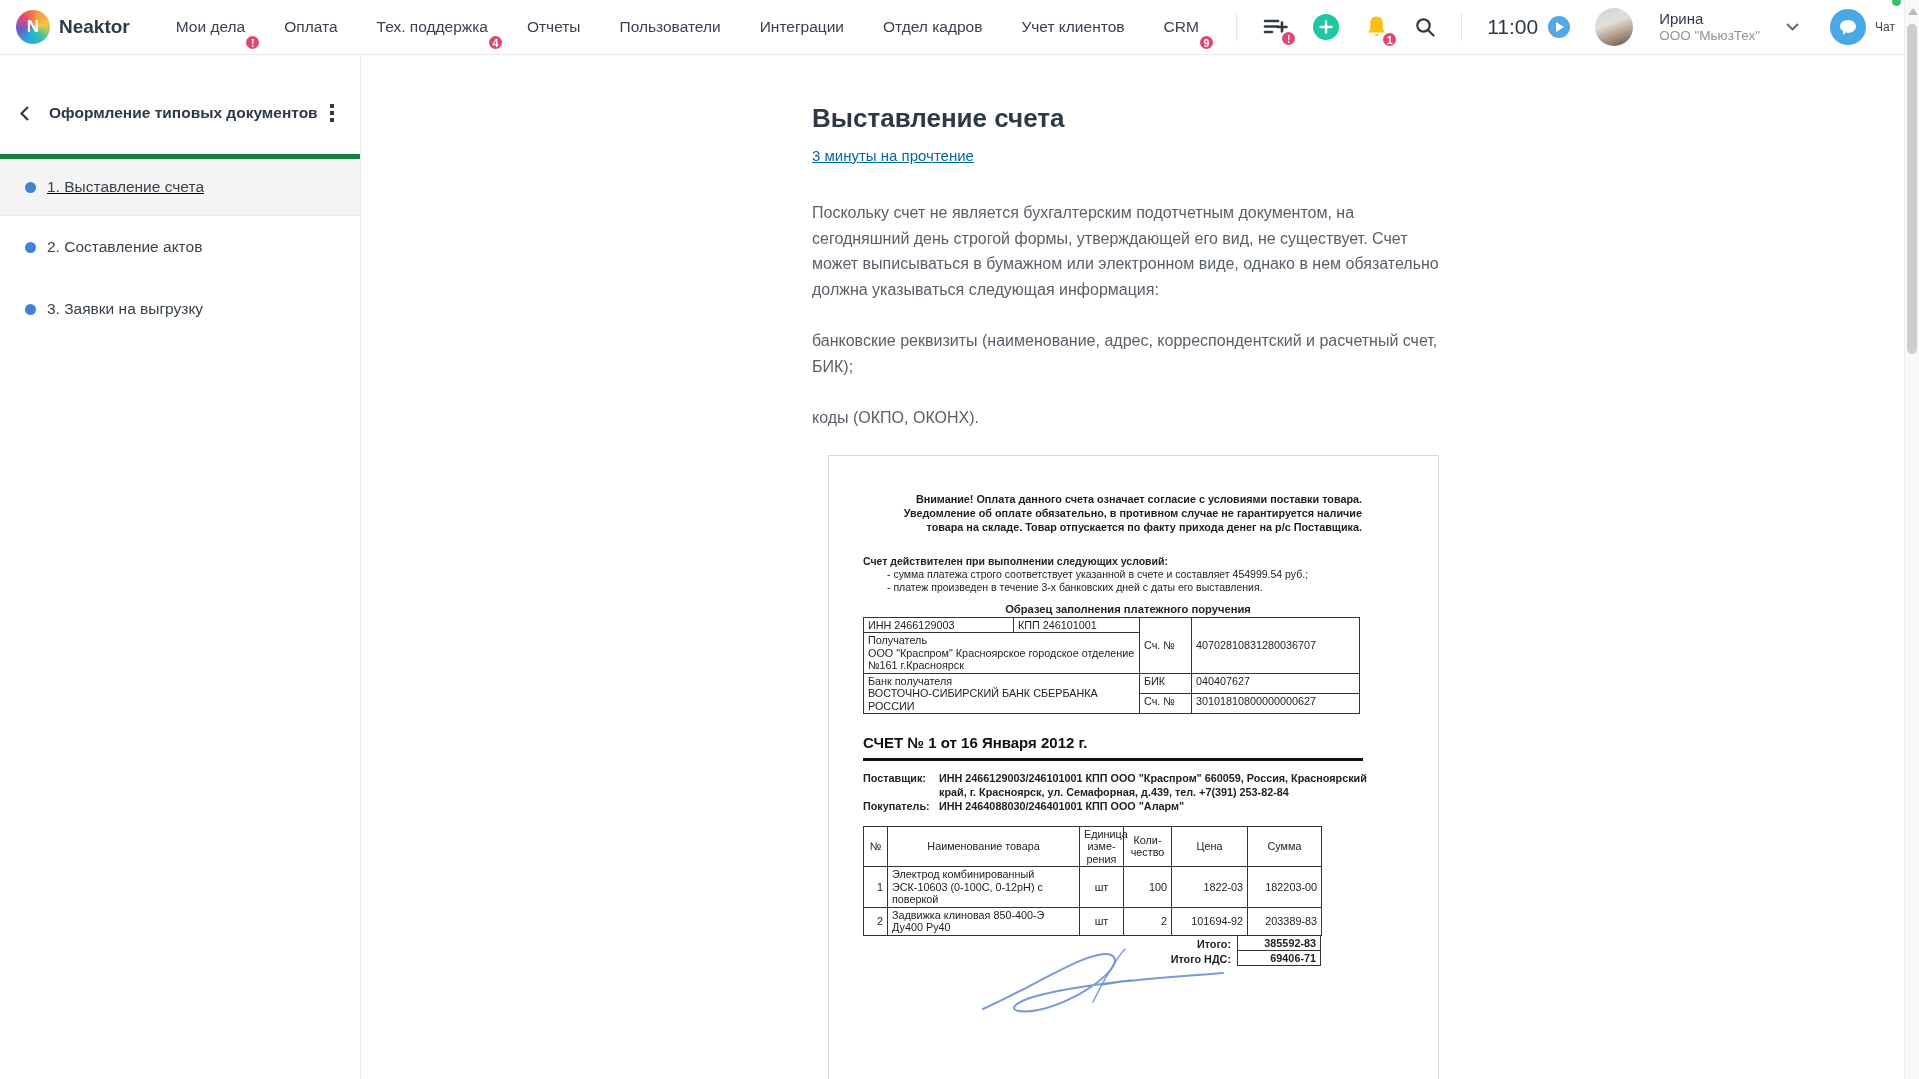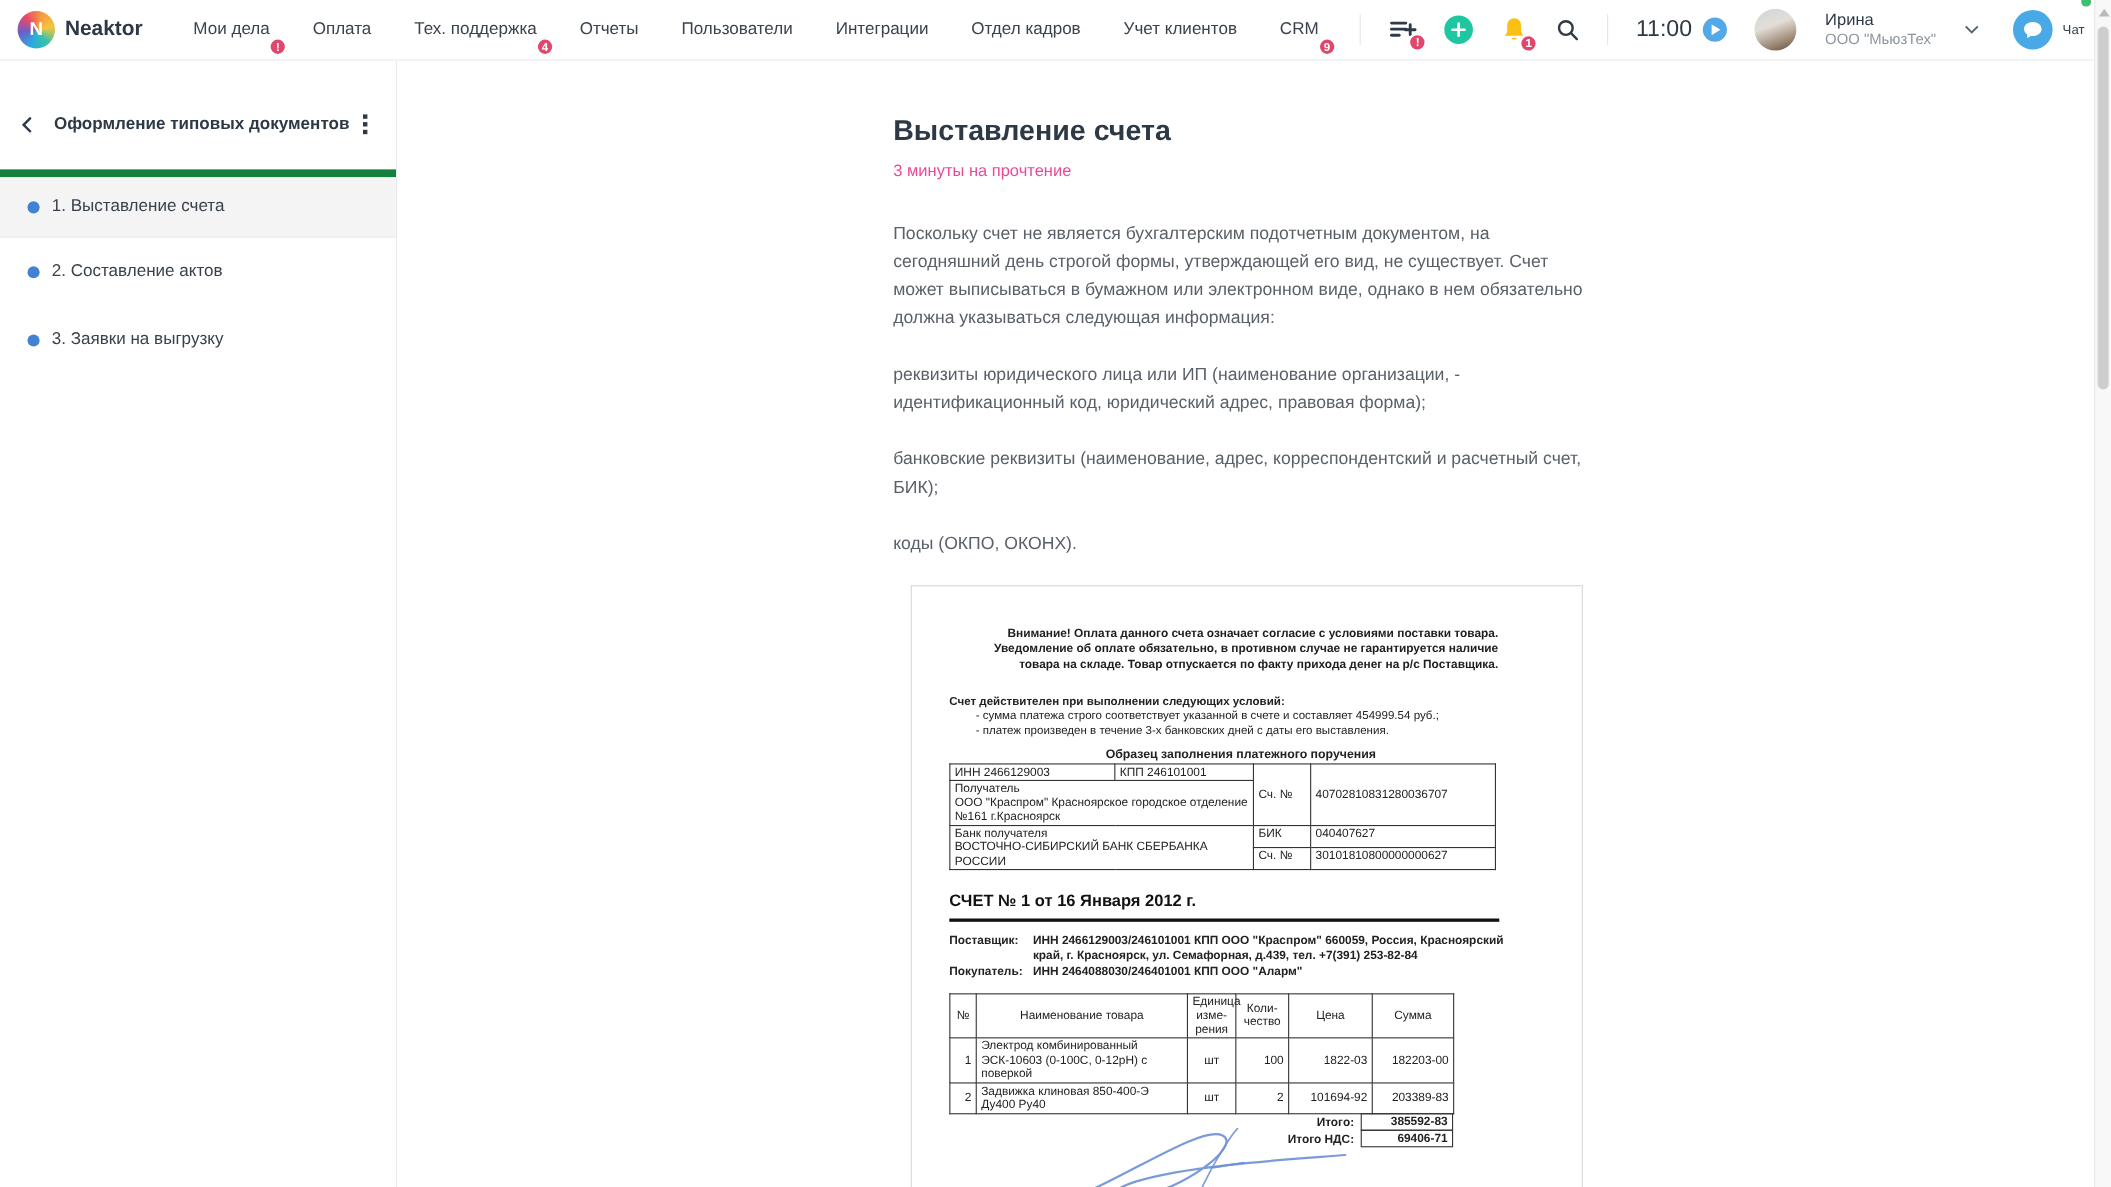--- a/index.html
+++ b/index.html
@@ -55,28 +55,28 @@
   
   .sidebar { position:fixed; left:0; top:55px; width:361px; height:1024px; background:#fff;
              border-right:1px solid #eaeaea; }
   .sb-head { display:flex; align-items:center; margin:45px 20px 0 20px; }
   .sb-back { display:flex; align-items:center; gap:20px; cursor:pointer; }
   .sb-title { font-size:15.5px; font-weight:bold; color:#2e3946; }
   .kebab { margin-left:auto; display:flex; flex-direction:column; gap:3px; padding:4px 6px; cursor:pointer; }
   .kebab i { width:4px; height:4px; background:#2f3a45; display:block; }
   .sb-list { margin-top:28px; }
   .sb-item { height:62px; display:flex; align-items:center; padding-left:25px; cursor:pointer; }
-  .sb-item.active { background:#f4f4f4; border-top:7px solid #15803d; border-bottom:1px solid #ebebeb; }
+  .sb-item.active { background:#f4f4f4; border-top:5px solid #15803d; border-bottom:1px solid #ebebeb;text-decoration:underline; }
   .sb-dot { width:11px; height:11px; border-radius:50%; background:#4282d3; margin-right:11px; flex:0 0 auto; }
   .sb-label { font-size:15.5px; color:#39424c; }
 
   
   .article { position:absolute; left:812px; top:103px; width:632px; }
   .article h1 { font-size:26px; font-weight:bold; color:#2e3946; }
-  .meta { margin-top:13px; font-size:15px; color:#ec4899; }
+  .meta { margin-top:13px; font-size:15px; color:#0369a1;text-decoration:underline; }
   .article p { margin-top:26px; font-size:16px; line-height:25.5px; color:#5a6069; }
   .article p.first { margin-top:36px; }
 
   
   .invoice-frame { margin:24px 0 0 16px; width:611px; height:780px; border:1px solid #d8d8d8;
                    background:#fff; padding:35px 0 0 0; position:relative; color:#222;
                    font-family:"Liberation Sans", sans-serif; }
   .inv-content { width:530px; margin-left:34px; position:relative; }
   .inv-warning { width:468px; margin:1px auto; text-align:right; font-weight:bold;
                  font-size:10.8px; line-height:14px; color:#1d1d1d; }
@@ -228,21 +228,20 @@
       <span class="sb-label">3. Заявки на выгрузку</span>
     </div>
   </div>
 </aside>
 
 <main class="article">
   <h1>Выставление счета</h1>
   <div class="meta">3 минуты на прочтение</div>
 
   <p class="first">Поскольку счет не является бухгалтерским подотчетным документом, на сегодняшний день строгой формы, утверждающей его вид, не существует. Счет может выписываться в бумажном или электронном виде, однако в нем обязательно должна указываться следующая информация:</p>
-  <p>реквизиты юридического лица или ИП (наименование организации, - идентификационный код, юридический адрес, правовая форма);</p>
   <p>банковские реквизиты (наименование, адрес, корреспондентский и расчетный счет, БИК);</p>
   <p>коды (ОКПО, ОКОНХ).</p>
 
   <div class="invoice-frame">
     <div class="inv-content">
 
       <div class="inv-warning">Внимание! Оплата данного счета означает согласие с условиями поставки товара. Уведомление об оплате обязательно, в противном случае не гарантируется наличие товара на складе. Товар отпускается по факту прихода денег на р/с Поставщика.</div>
 
       <div class="inv-cond">
         <div class="ct">Счет действителен при выполнении следующих условий:</div>

